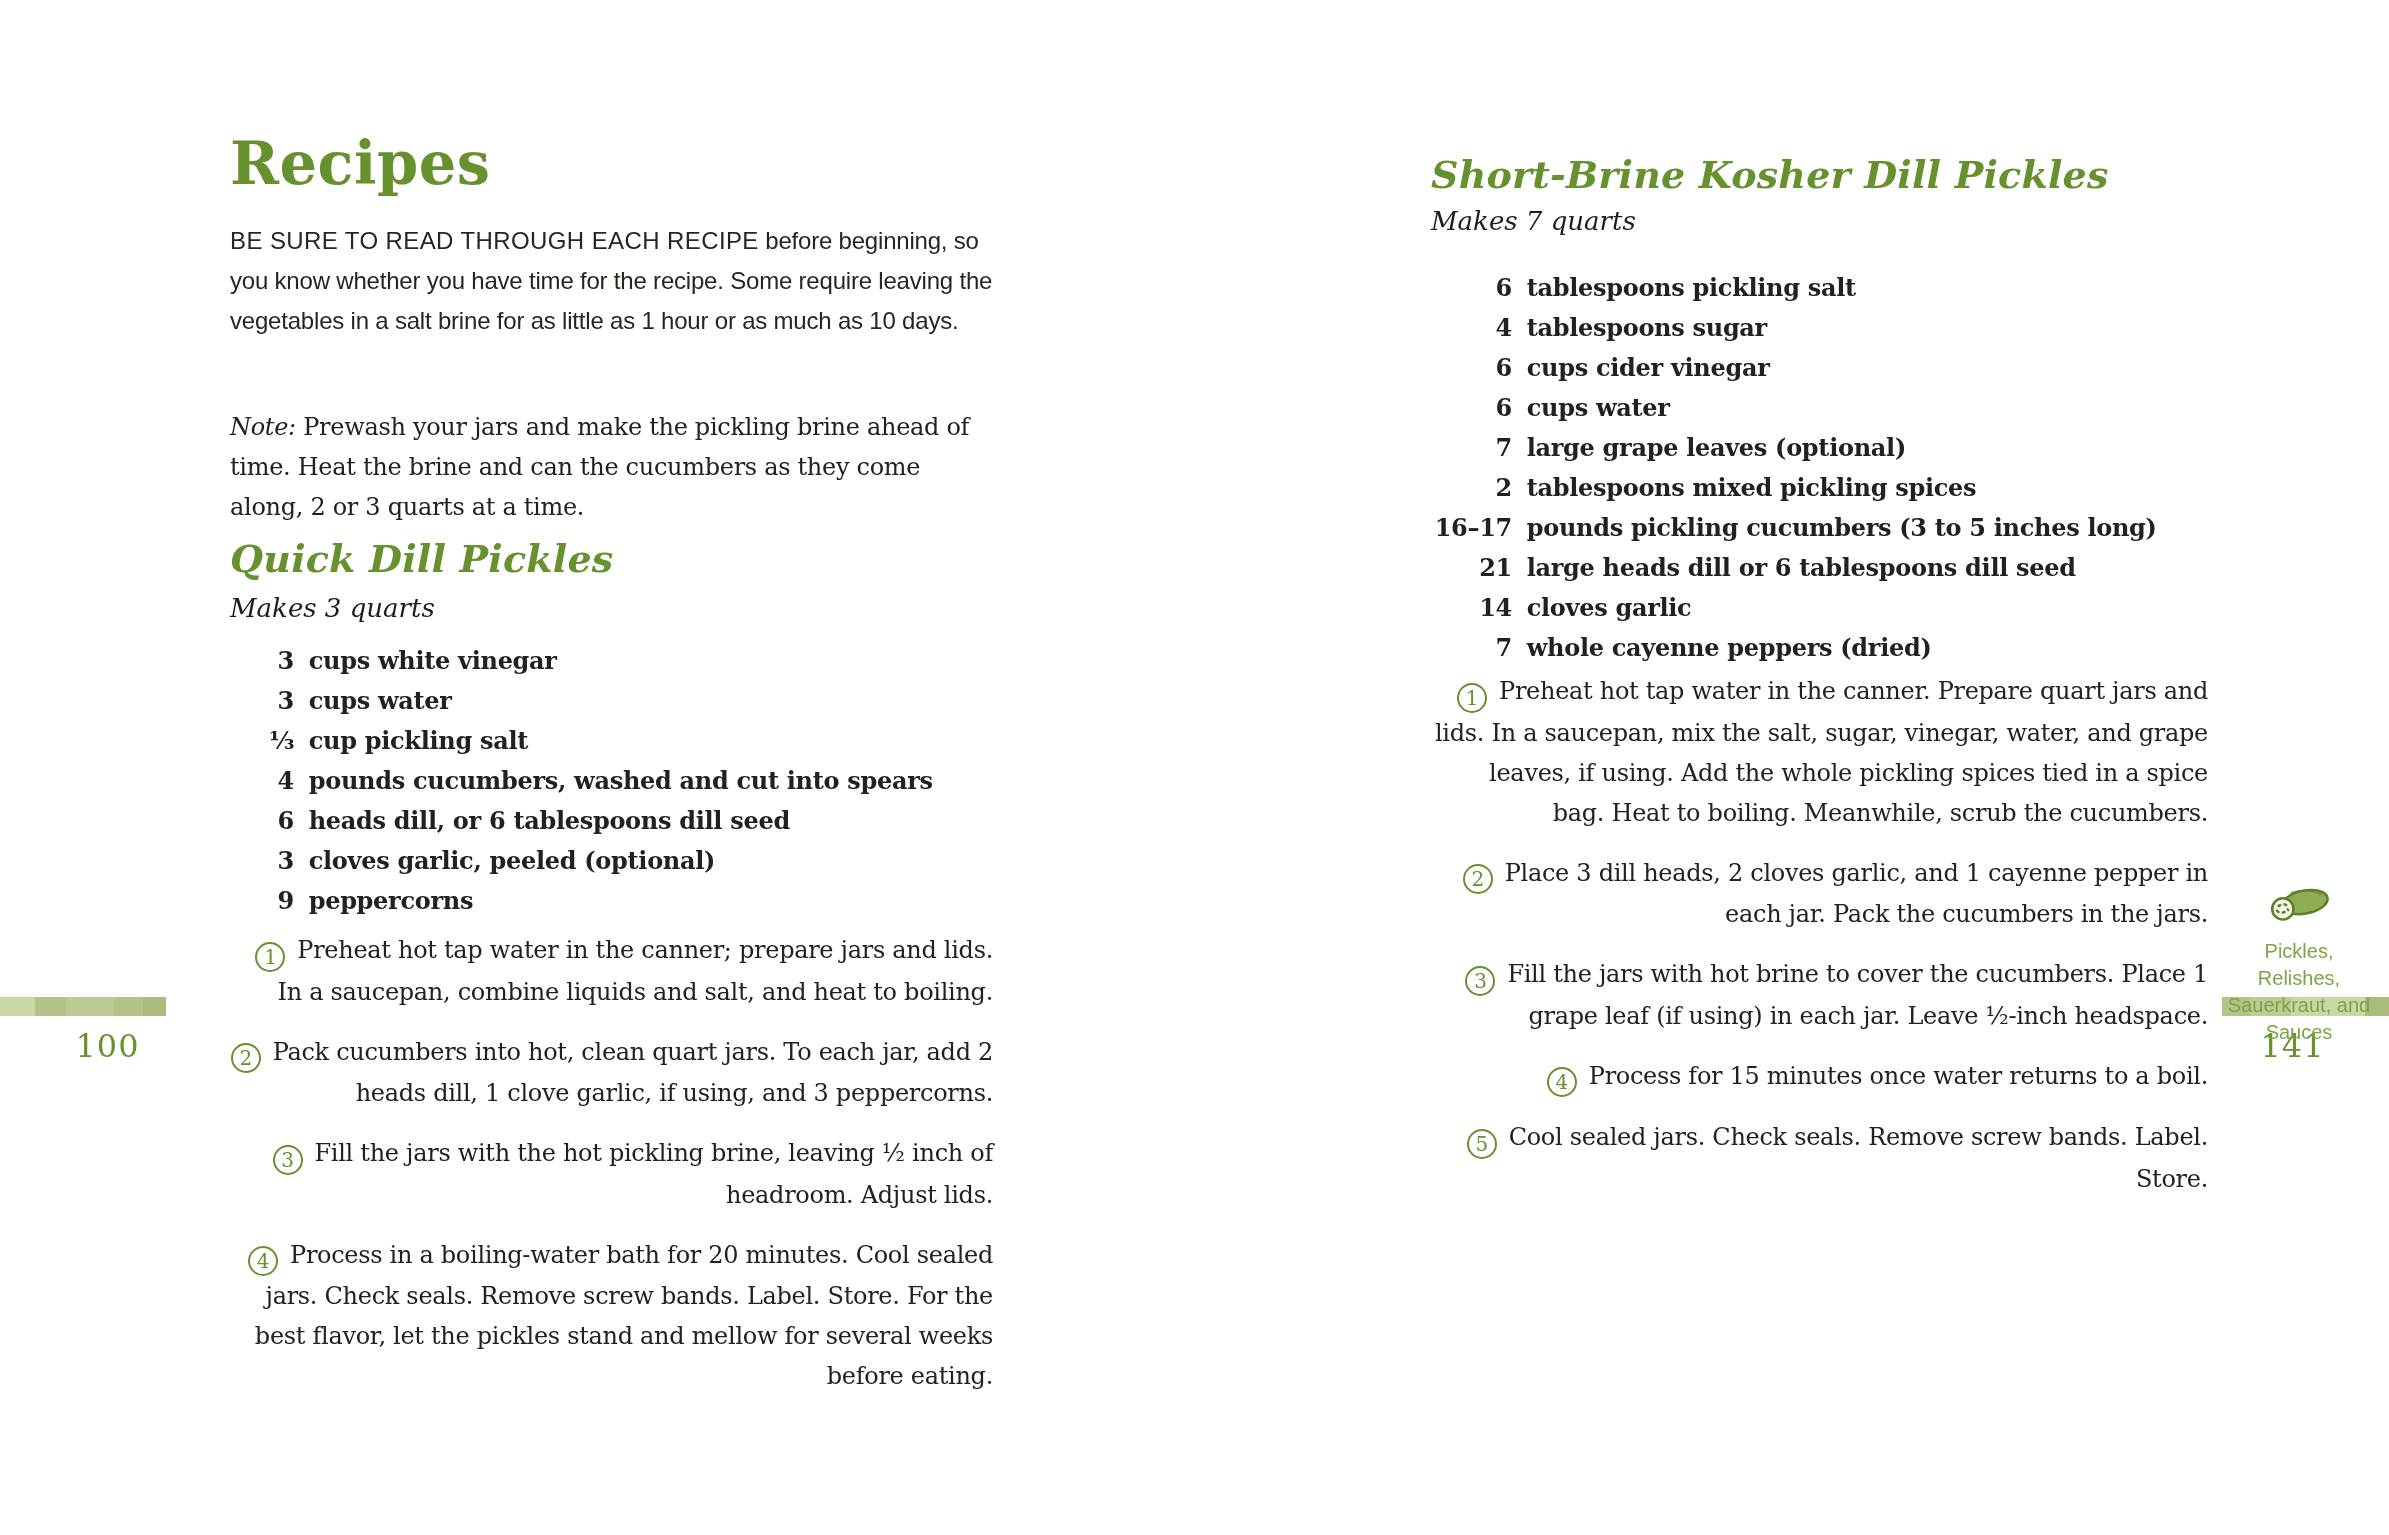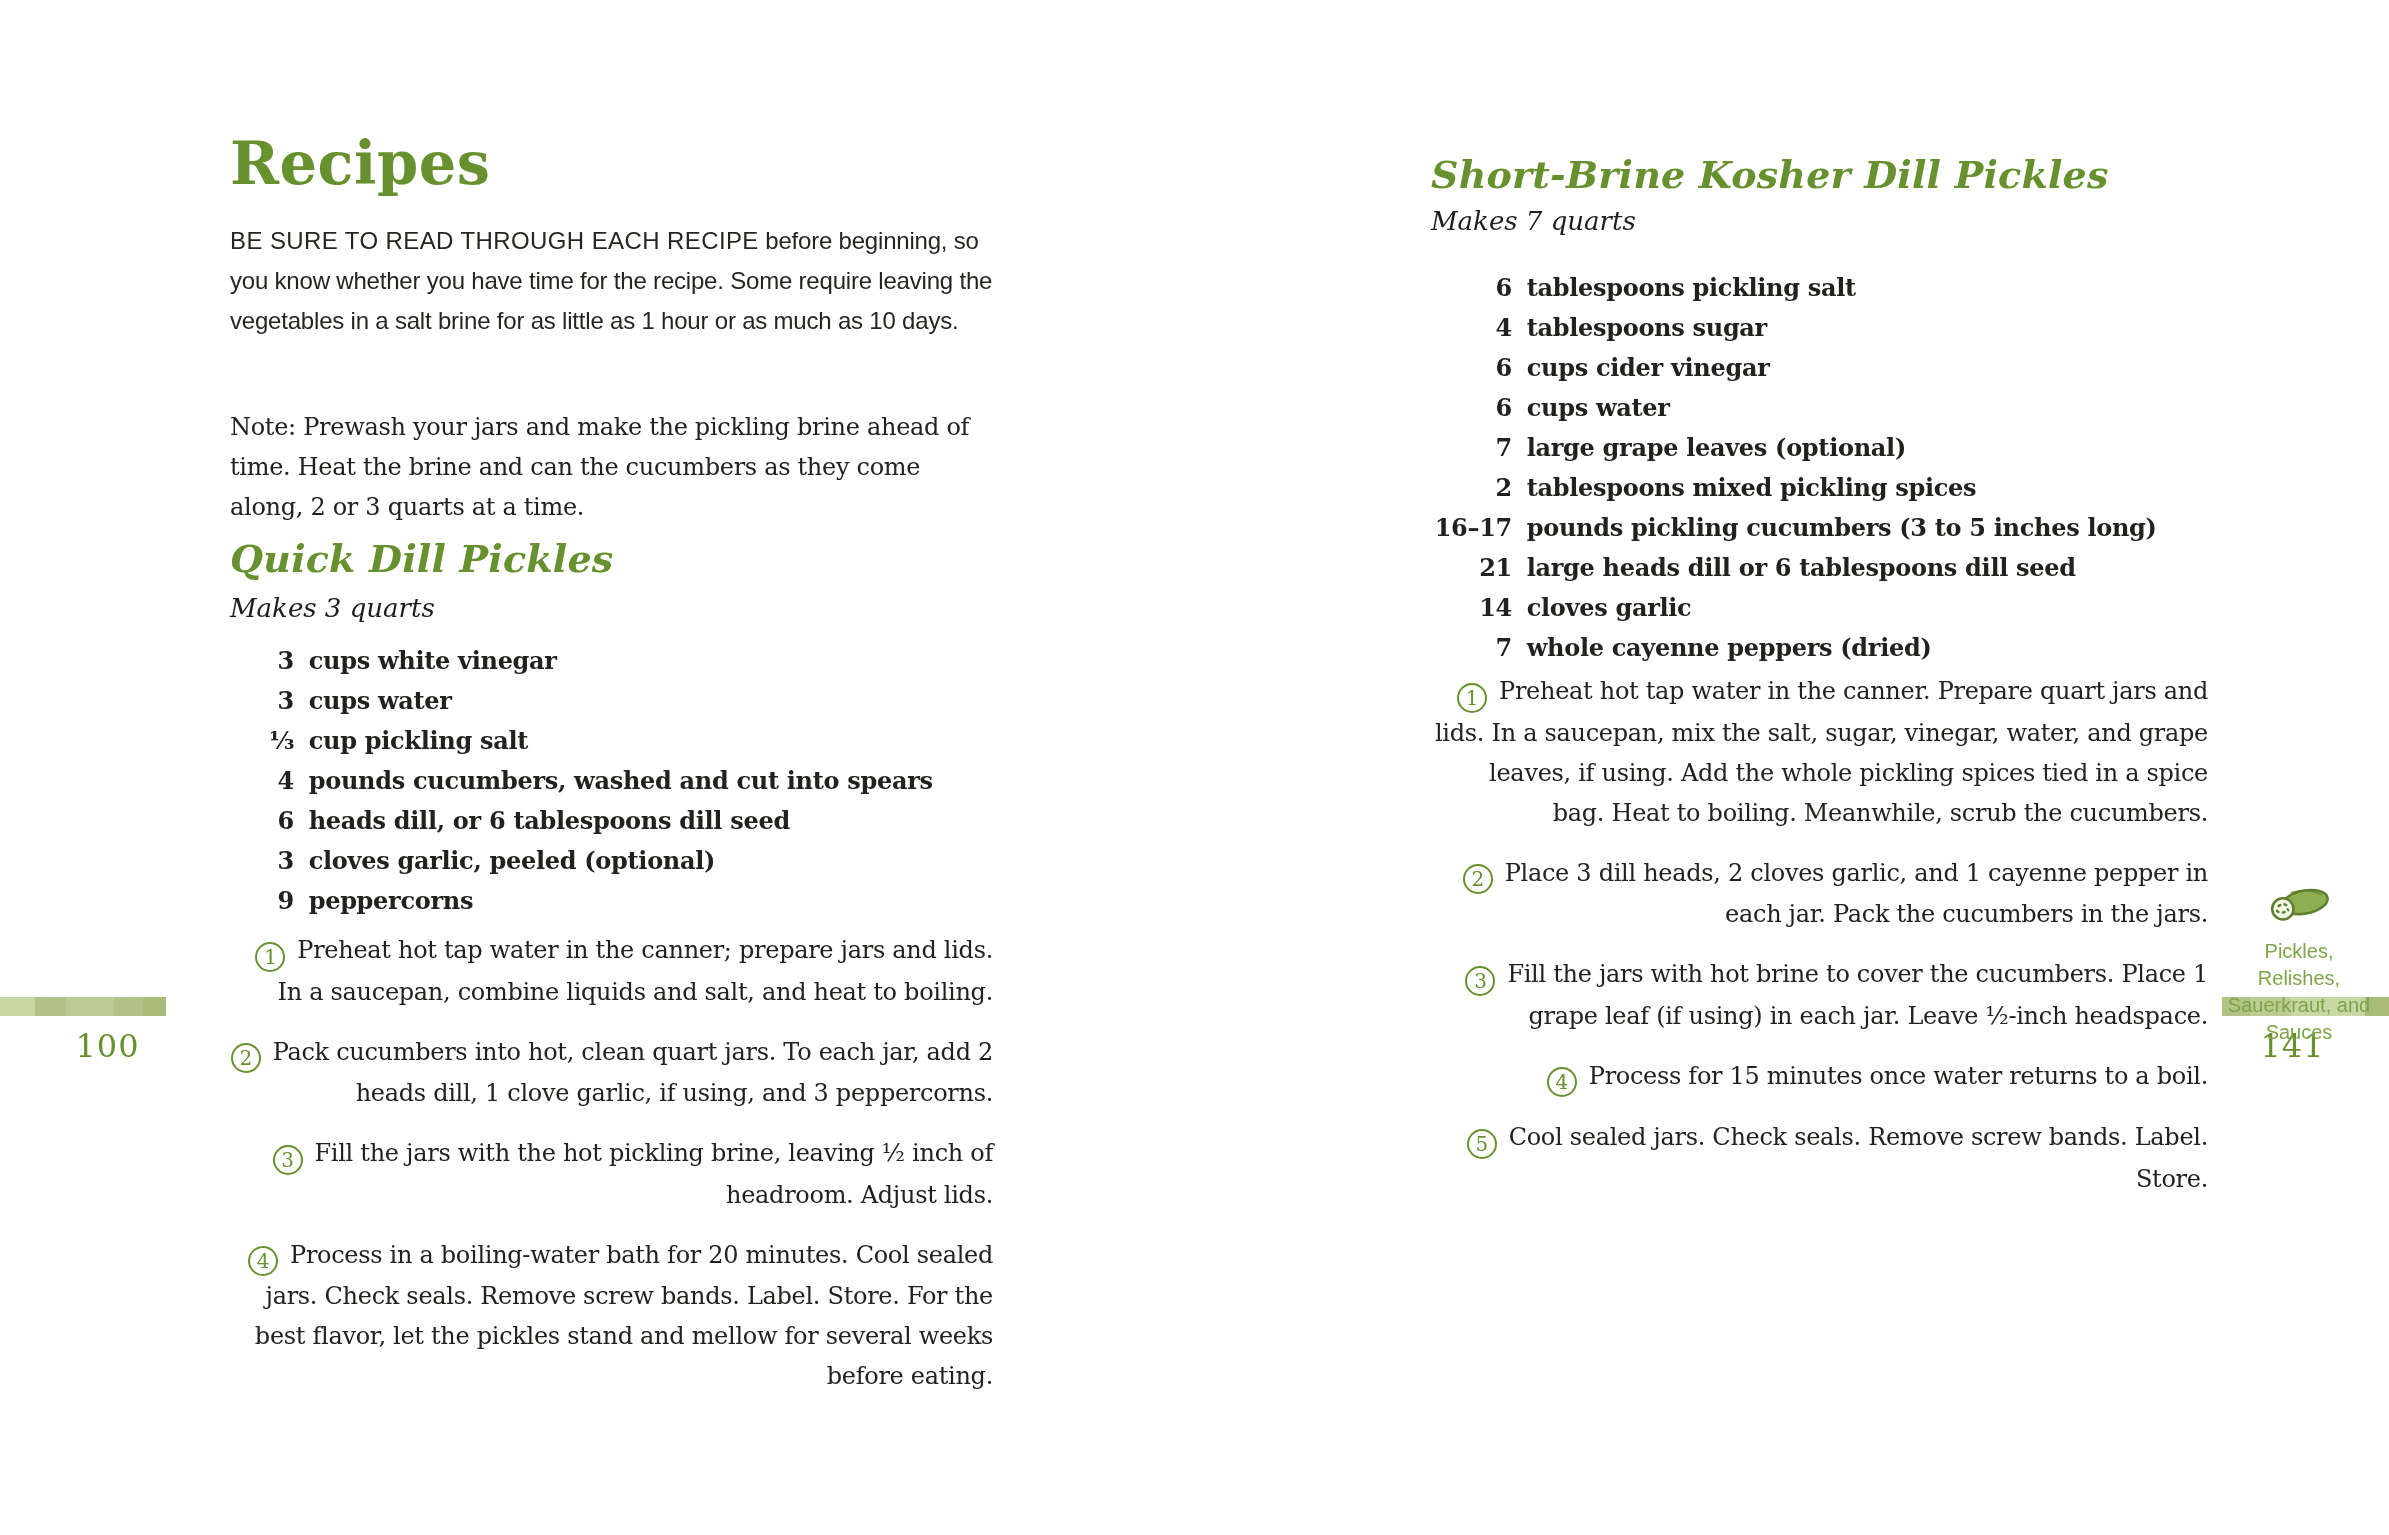--- a/index.html
+++ b/index.html
@@ -26,21 +26,21 @@
     font-size:26px;font-weight:normal;font-style:italic;color:#1e1d19;
     margin:0;line-height:1.2;
   }
   .intro{
     font-family:"Liberation Sans","DejaVu Sans",sans-serif;
     font-size:24px;line-height:40px;margin:0;color:#262620;
     letter-spacing:-0.2px;
   }
   .intro .lead{letter-spacing:0.4px;}
   .note{font-size:24px;line-height:40px;margin:0;letter-spacing:-0.3px;}
-  .note .note-label{}
+  .note .note-label{font-style:italic;}
 
   .ing-list{display:block;}
   .ing-row{display:grid;grid-template-columns:var(--qtycol,66px) 1fr;column-gap:14.7px;
     font-size:24px;font-weight:bold;line-height:40px;letter-spacing:-0.3px;}
   .ing-qty{text-align:right;}
 
   .steps .step{margin:0 0 20px 0;font-size:24px;line-height:40px;letter-spacing:-0.3px;text-align:right;}
   .step-num{
     display:inline-flex;align-items:center;justify-content:center;
     width:30px;height:30px;border:2.3px solid var(--accent);border-radius:50%;

